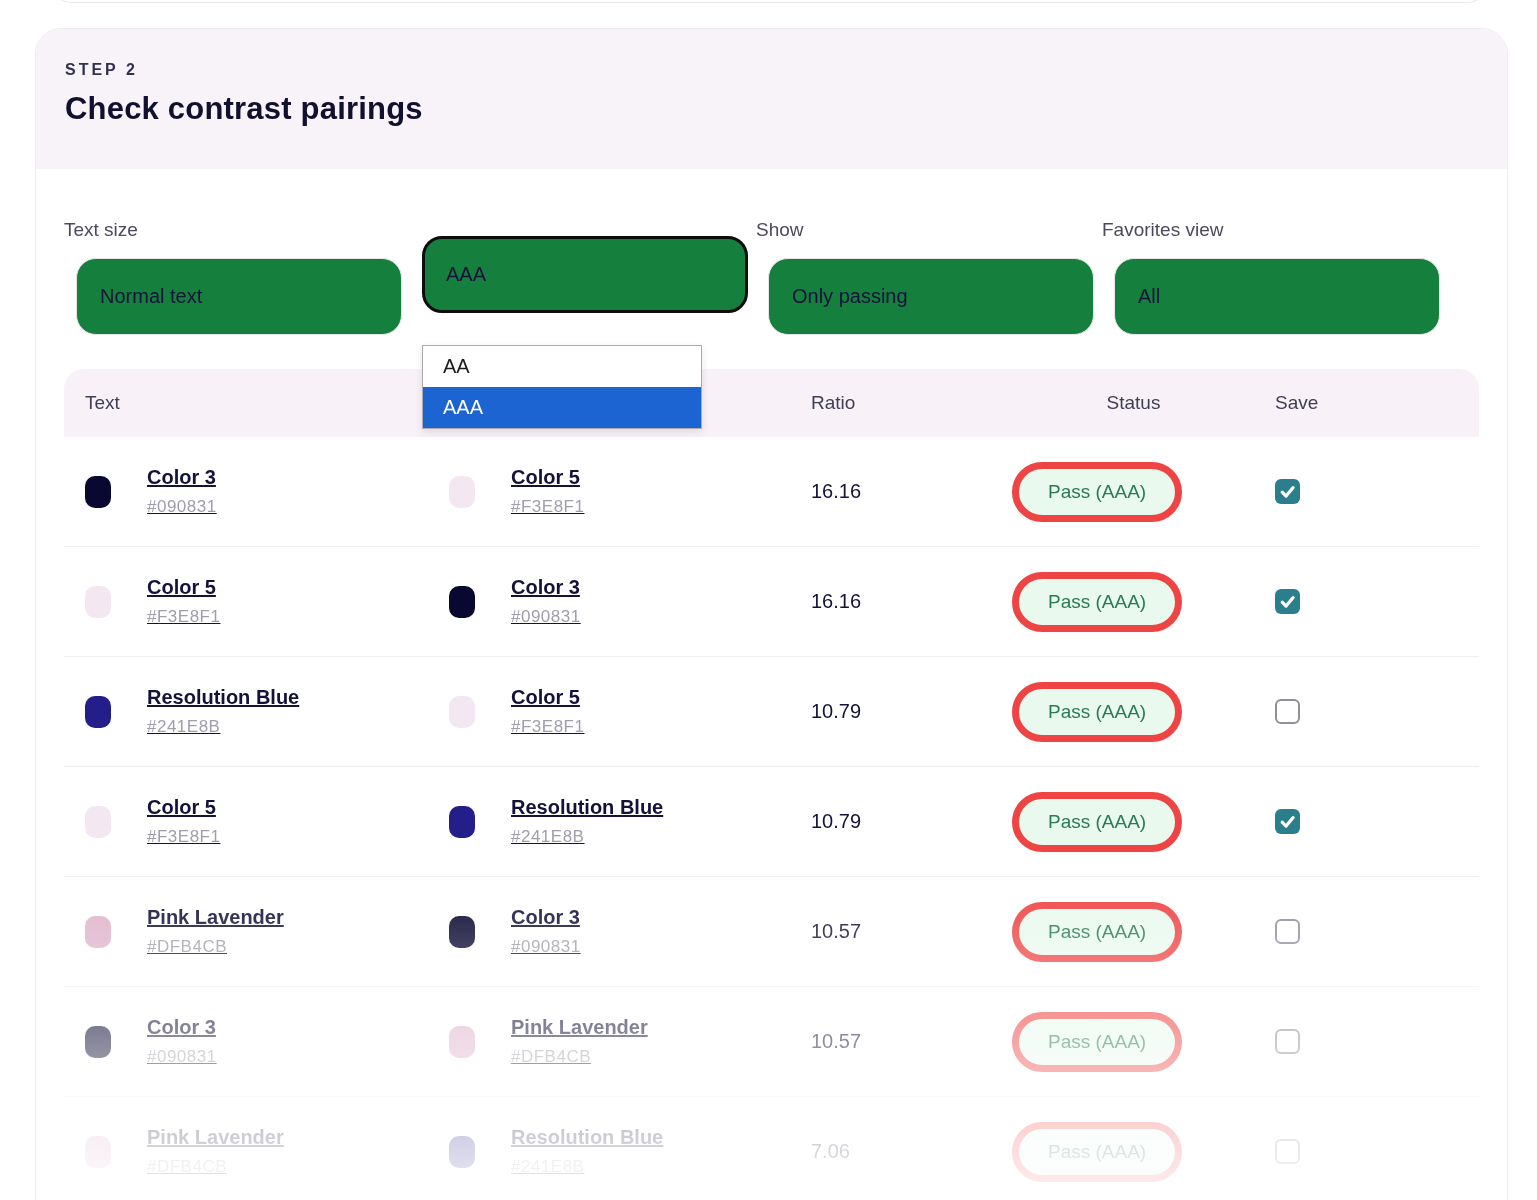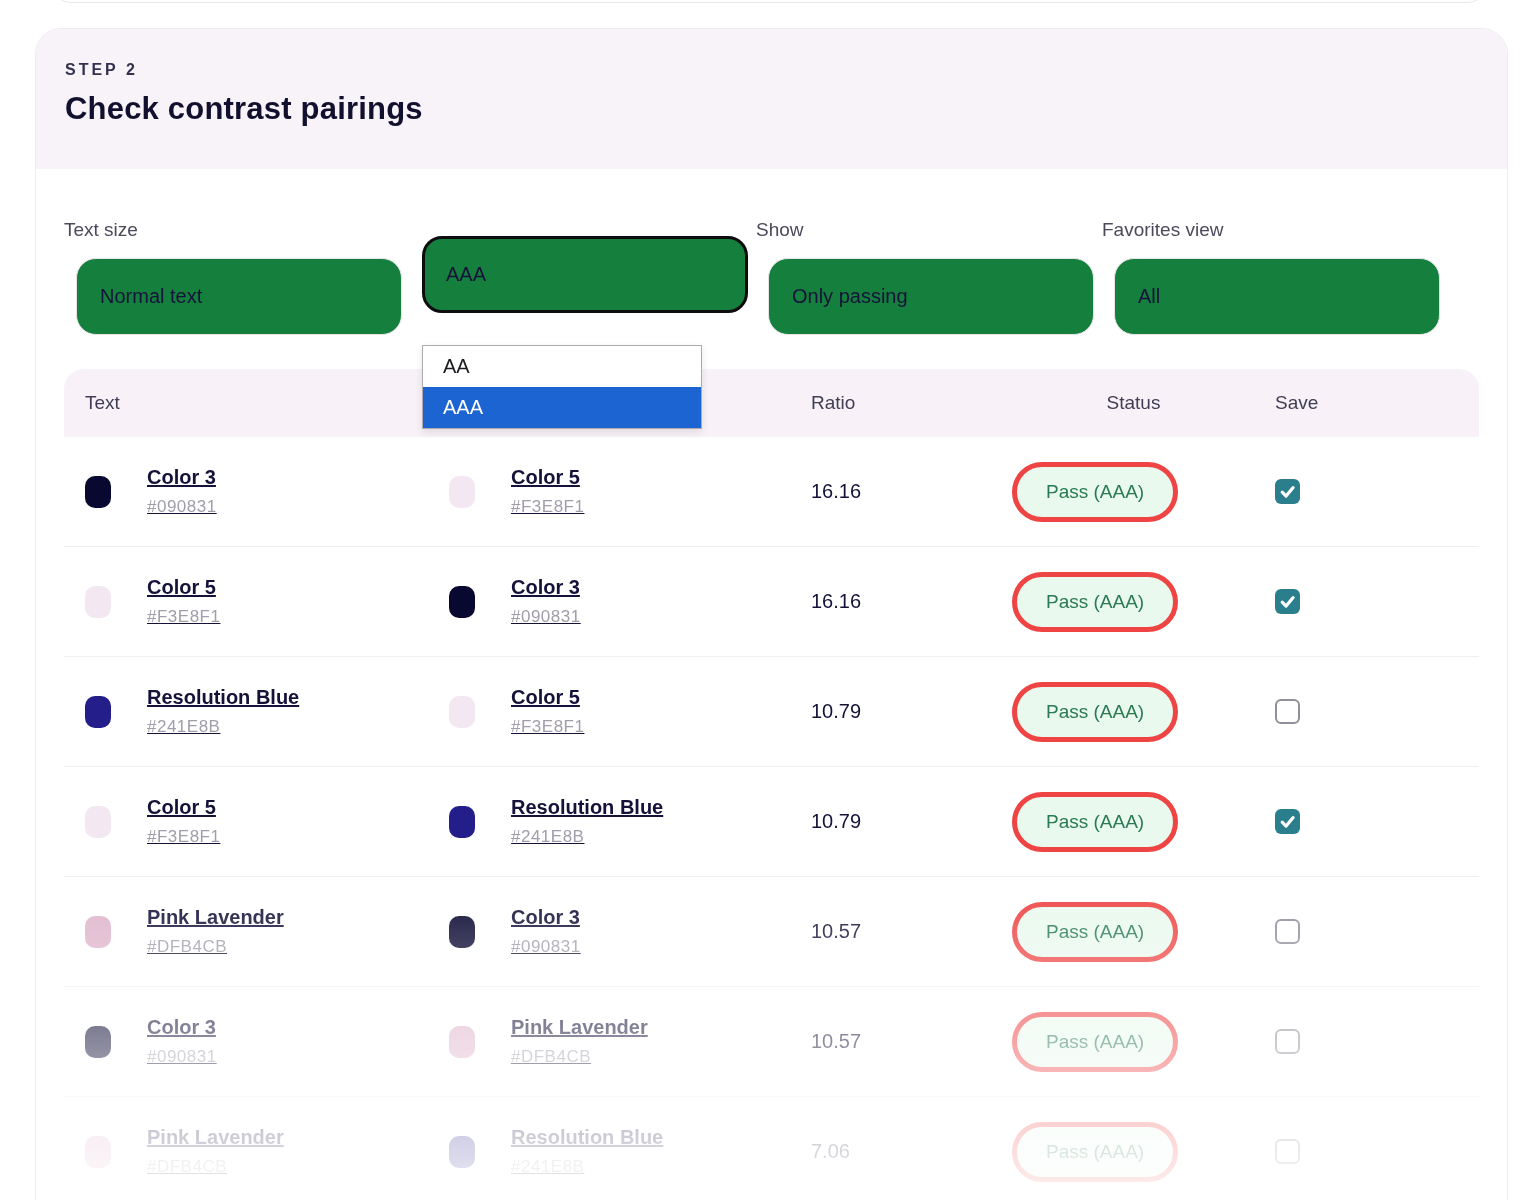--- a/index.html
+++ b/index.html
@@ -77,21 +77,21 @@
   .row { height:110px; border-bottom:1px solid #f0eef2; background:#fff; }
   .color-cell { display:flex; align-items:center; gap:36px; padding-left:21px;text-decoration:underline; }
   .swatch { width:26px; height:32px; border-radius:10px; flex:none; }
   .color-name { font-size:20px; font-weight:600; color:#15123a; }
   .color-hex { font-size:17px; color:#a19daa; margin-top:8px; letter-spacing:0.5px; }
   .ratio-cell { padding-left:19px; font-size:20px; color:#15123a; }
   .status-cell { padding-left:20px; }
   .badge {
     display:inline-flex; align-items:center; justify-content:center;
     height:60px; padding:8px 29px; border-radius:999px;
-    background:#e9f9ee; border:5px solid #ef4444; color:#2a7a52; font-size:19px;
+    background:#e9f9ee; border:7px solid #ef4444; color:#2a7a52; font-size:19px;
   }
   .save-cell { padding-left:20px; }
   .checkbox {
     width:25px; height:25px; border-radius:6px; cursor:pointer;
     display:flex; align-items:center; justify-content:center;
   }
   .checkbox.checked { background:#2b7e8c; }
   .checkbox.unchecked { background:#fff; border:2px solid #90909a; }
 
   

